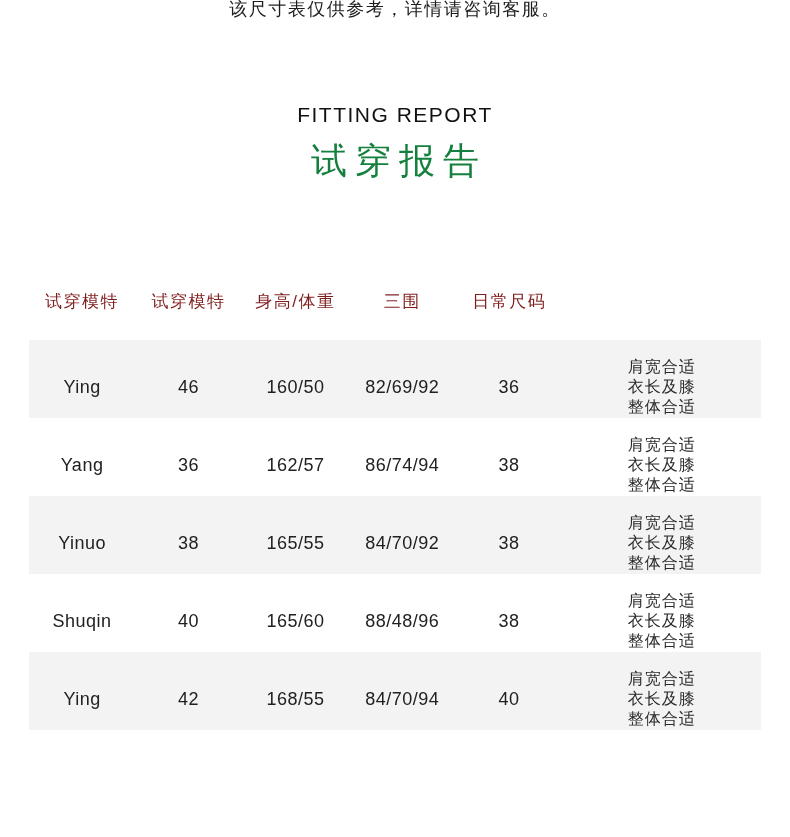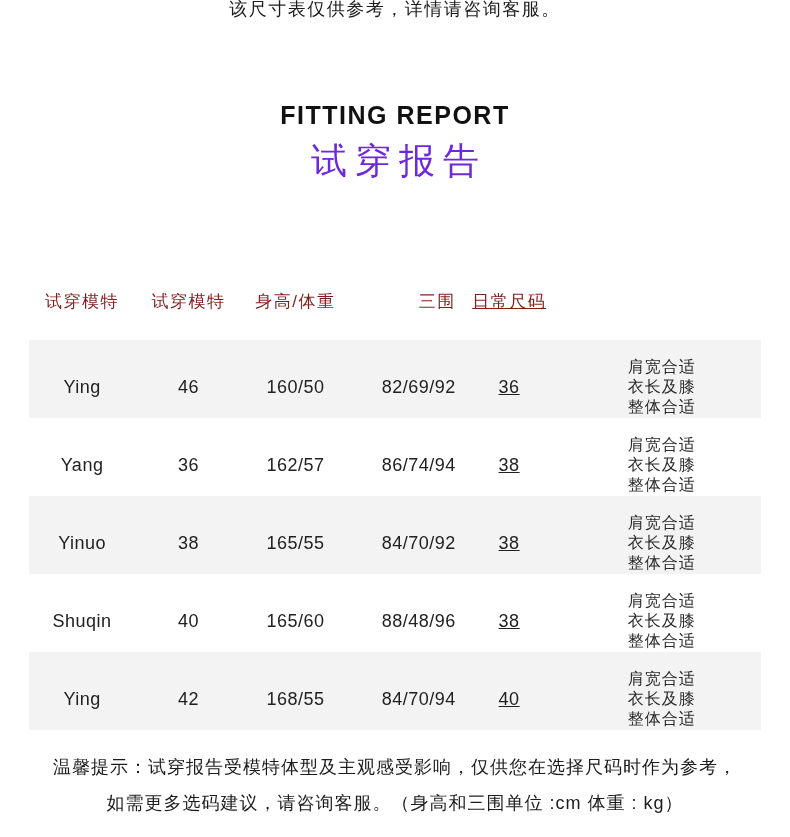--- a/index.html
+++ b/index.html
@@ -18,36 +18,36 @@
     text-align: center;
     font-size: 18px;
     line-height: 24px;
     letter-spacing: 1.5px;
     color: #1c1c1c;
   }
 
   .en-title {
     margin-top: 81px;
     text-align: center;
-    font-size: 25px;
+    font-size: 21px;
     line-height: 26px;
-    font-weight: 700;
+    font-weight: 400;
     letter-spacing: 1.5px;
     color: #111111;
   }
 
   .cn-title {
     margin-top: 13px;
     text-align: center;
     font-size: 36px;
     line-height: 40px;
     font-weight: 500;
     letter-spacing: 8px;
     text-indent: 8px;
-    color: #6d28d9;
+    color: #15803d;
   }
 
   .fit-table {
     margin: 100px auto 0 auto;
     width: 732px;
   }
   .t-row {
     display: flex;
     align-items: center;
     width: 100%;
@@ -62,22 +62,22 @@
   .t-row.body-row { height: 78px; }
   .t-row.alt { background: #f3f3f3; }
 
   .cell {
     text-align: center;
     flex: 0 0 auto;
   }
   .c1 { width: 14.5%; }
   .c2 { width: 14.6%; }
   .c3 { width: 14.6%; }
-  .c4 { width: 14.6%; text-align: right; }
-  .c5 { width: 14.6%; text-decoration: underline; }
+  .c4 { width: 14.6%; }
+  .c5 { width: 14.6%; }
   .c6 { width: 27.1%; }
 
   .body-row .cell {
     font-size: 18px;
     letter-spacing: 0.5px;
     color: #212121;
     margin-top: 16px;
   }
   .body-row .cell.c6 {
     font-size: 16px;
@@ -178,18 +178,14 @@
       <div class="cell c5">40</div>
       <div class="cell c6">
         <div>肩宽合适</div>
         <div>衣长及膝</div>
         <div>整体合适</div>
       </div>
     </div>
 
   </div>
 
-  <div class="footer-tips">
-    <p class="tip-line">温馨提示：试穿报告受模特体型及主观感受影响，仅供您在选择尺码时作为参考，</p>
-    <p class="tip-line">如需更多选码建议，请咨询客服。（身高和三围单位 :cm 体重 : kg）</p>
-  </div>
 
 </div>
 
 </body></html>

